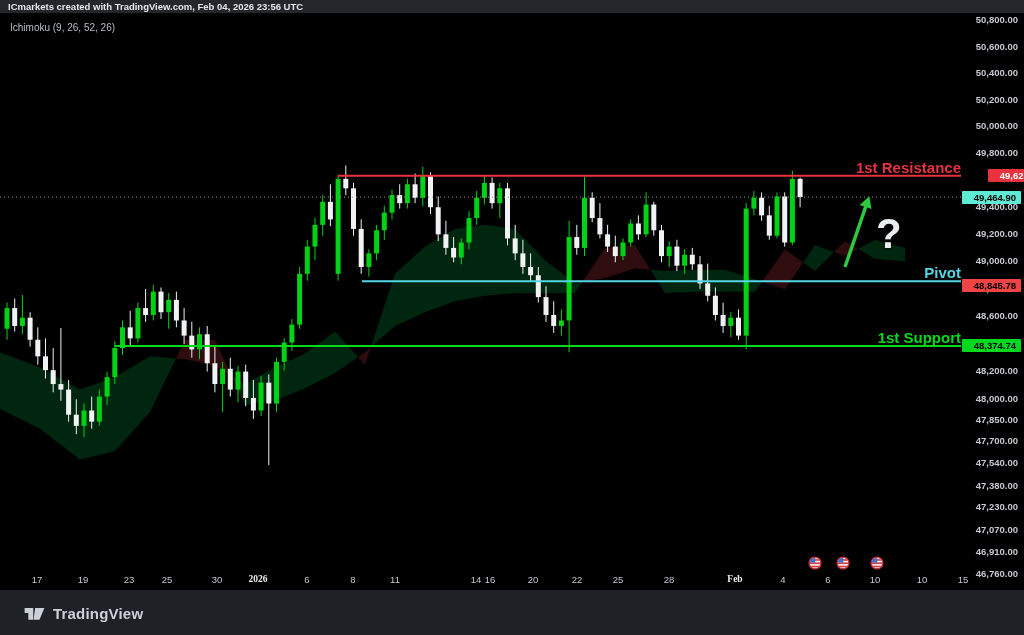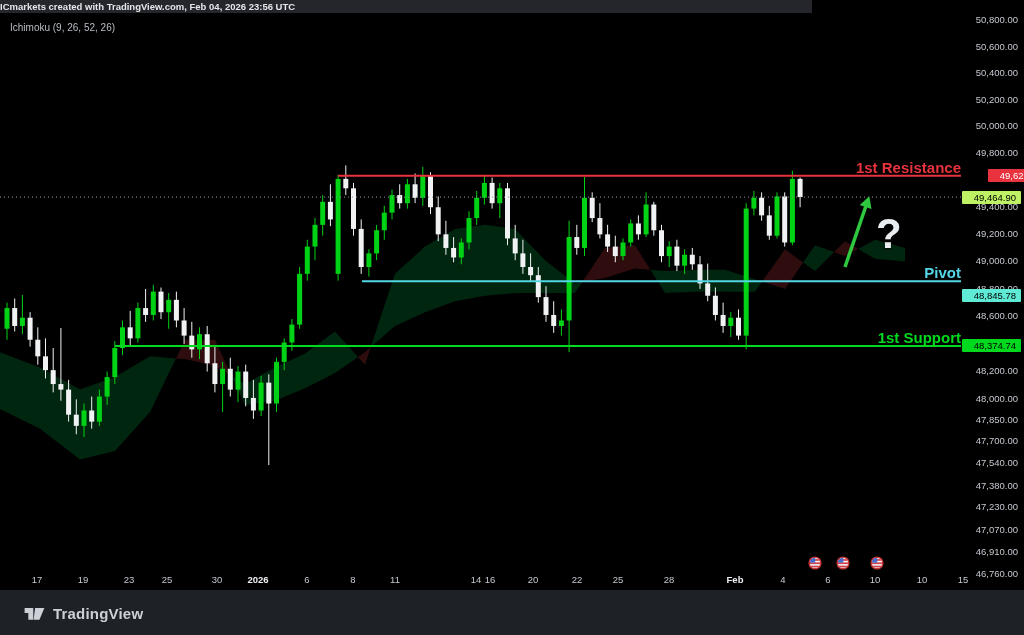--- a/index.html
+++ b/index.html
@@ -1,32 +1,32 @@
 <!DOCTYPE html>
 <html><head>
 <meta charset="utf-8">
 <style>
   html,body{margin:0;padding:0;background:#000;}
   *{box-sizing:border-box;}
   .stage{position:relative;width:1024px;height:635px;background:#000;overflow:hidden;
          font-family:"Liberation Sans",sans-serif;-webkit-font-smoothing:antialiased;}
-  .topbar{position:absolute;left:0;top:0;width:812px;height:13px;background:#24262b;
-          color:#e4e6ea;font-size:9.5px;font-weight:700;line-height:13px;padding-left:0;z-index:6;}
+  .topbar{position:absolute;left:0;top:0;width:1024px;height:13px;background:#24262b;
+          color:#e4e6ea;font-size:9.5px;font-weight:700;line-height:13px;padding-left:8px;z-index:6;}
   .indicator-label{position:absolute;left:10px;top:22px;font-size:10px;color:#b9bdc4;z-index:4;}
   svg.plot{position:absolute;left:0;top:0;z-index:1;}
   .line-label{position:absolute;font-size:15px;font-weight:700;z-index:4;white-space:nowrap;}
   .qmark{position:absolute;font-size:42px;font-weight:700;color:#e9edf0;z-index:4;
          text-shadow:0 1px 2px rgba(0,0,0,.8);line-height:1;}
-  .price-axis{position:absolute;left:962px;top:13px;width:62px;height:577px;z-index:3;}
+  .price-axis{position:absolute;left:962px;top:13px;width:62px;height:577px;z-index:3;font-weight:bold;}
   .price-tick{position:absolute;right:6px;font-size:9.5px;color:#c5c9d0;white-space:nowrap;z-index:1;}
   .price-tag{position:absolute;left:0;width:59px;height:13px;font-size:9.5px;line-height:13px;
              text-align:right;padding-right:5px;border-radius:1px;z-index:2;}
   .time-axis{position:absolute;left:0;top:572px;width:962px;height:18px;z-index:3;}
   .time-tick{position:absolute;top:2px;transform:translateX(-50%);font-size:9.5px;color:#c5c9d0;text-align:right;}
-  .time-tick.strong{color:#eef0f3;font-weight:700;}
+  .time-tick.strong{color:#eef0f3;font-weight:700;font-family:Liberation Serif, serif;}
   .bottombar{position:absolute;left:0;top:590px;width:1024px;height:45px;background:#1e2126;z-index:5;}
   .watermark{position:absolute;left:24px;top:15px;display:flex;align-items:flex-end;gap:8px;}
   .watermark .wm-text{font-size:15px;font-weight:700;color:#ccd1d8;letter-spacing:.2px;}
 </style>
 </head>
 <body>
 
 <div class="stage">
   <div class="topbar">
     <span>ICmarkets created with TradingView.com, Feb 04, 2026 23:56 UTC</span>
@@ -359,23 +359,23 @@
       <div class="price-tick" style="top: 379.954px;">48,000.00</div>
       <div class="price-tick" style="top: 400.865px;">47,850.00</div>
       <div class="price-tick" style="top: 421.841px;">47,700.00</div>
       <div class="price-tick" style="top: 444.289px;">47,540.00</div>
       <div class="price-tick" style="top: 466.813px;">47,380.00</div>
       <div class="price-tick" style="top: 487.997px;">47,230.00</div>
       <div class="price-tick" style="top: 510.669px;">47,070.00</div>
       <div class="price-tick" style="top: 533.418px; margin-left: 8px;">46,910.00</div>
       <div class="price-tick" style="top: 554.815px;">46,760.00</div>
       <div class="price-tag" style="top: 156.242px; background: rgb(232, 50, 62); color: rgb(255, 255, 255); margin-left: 26px;">49,623.34</div>
-      <div class="price-tag" style="top: 276px; background: #5eead4; color: rgb(0, 0, 0);">48,845.78</div>
+      <div class="price-tag" style="top: 266px; background: #ef4444; color: rgb(0, 0, 0);">48,845.78</div>
       <div class="price-tag" style="top: 326.498px; background: rgb(0, 217, 30); color: rgb(0, 0, 0);">48,374.74</div>
-      <div class="price-tag" style="top: 177.608px; background: #bef264; color: rgb(0, 0, 0);">49,464.90</div>
+      <div class="price-tag" style="top: 177.608px; background: #5eead4; color: rgb(0, 0, 0);">49,464.90</div>
     </div>
   <div class="time-axis" id="time-axis">
       <div class="time-tick" style="left: 37px;">17</div>
       <div class="time-tick" style="left: 83px;">19</div>
       <div class="time-tick" style="left: 129px;">23</div>
       <div class="time-tick" style="left: 167px;">25</div>
       <div class="time-tick" style="left: 217px;">30</div>
       <div class="time-tick strong" style="left: 258px;">2026</div>
       <div class="time-tick" style="left: 307px;">6</div>
       <div class="time-tick" style="left: 353px;">8</div>

